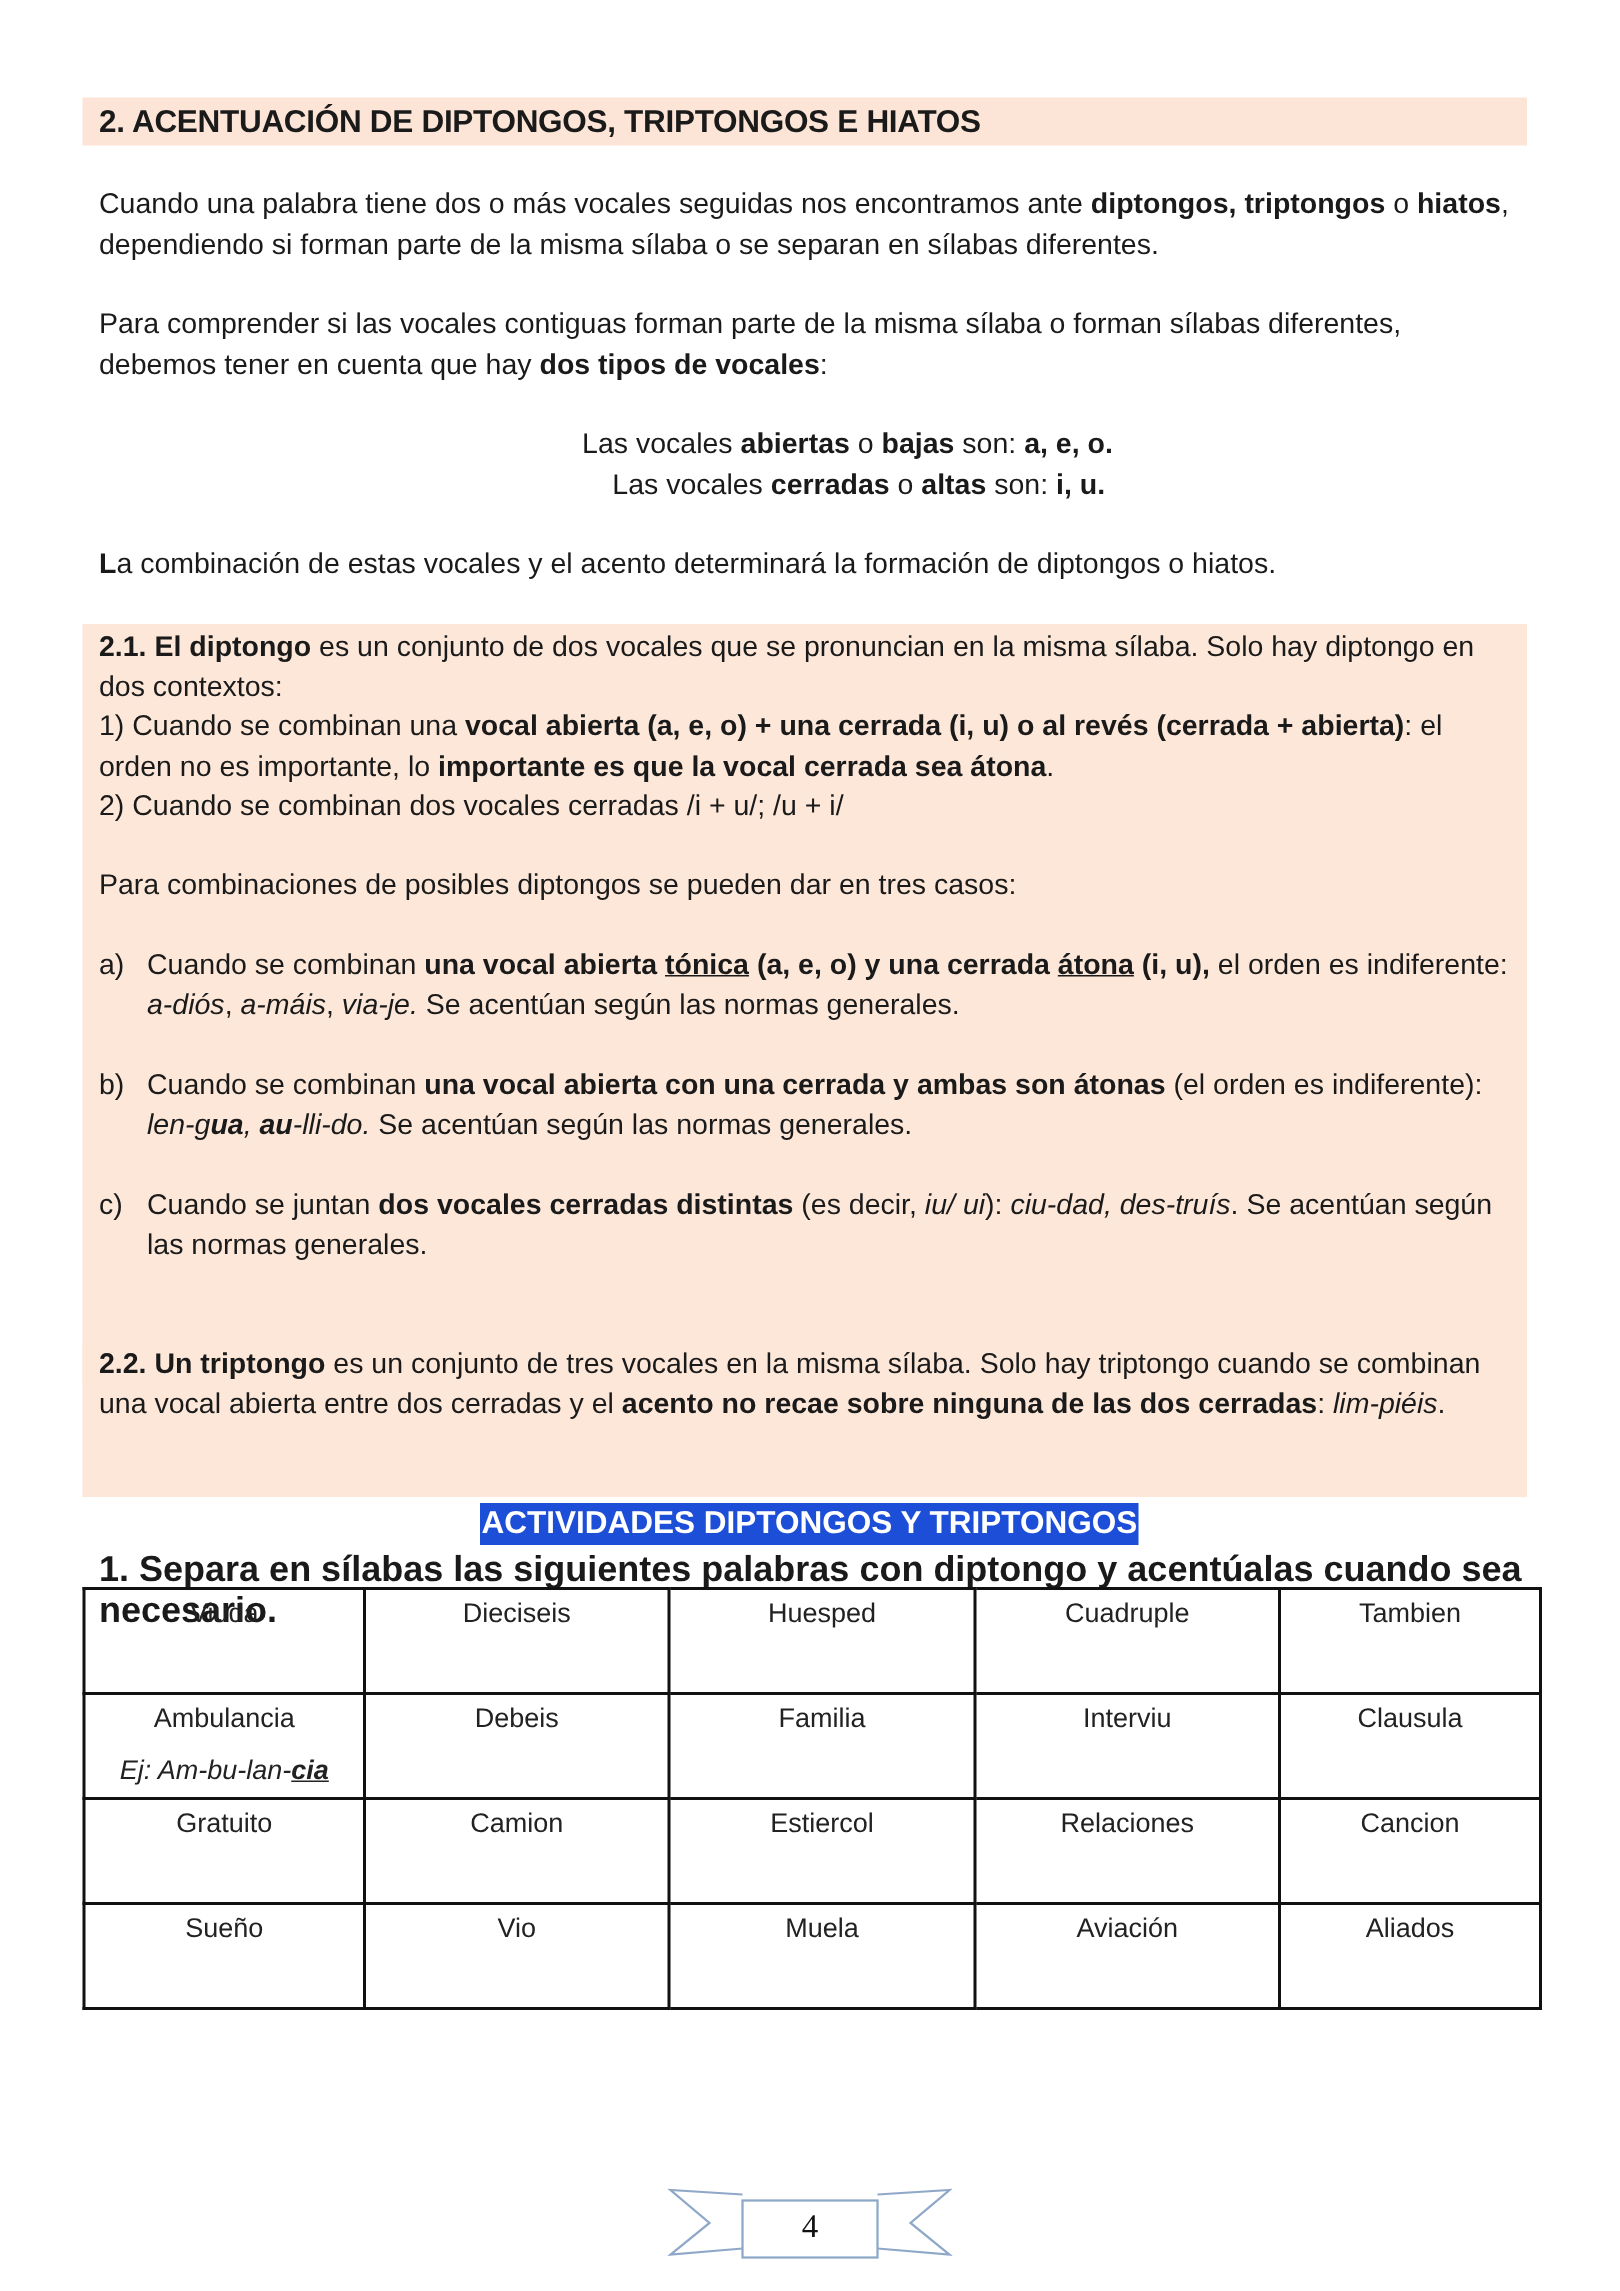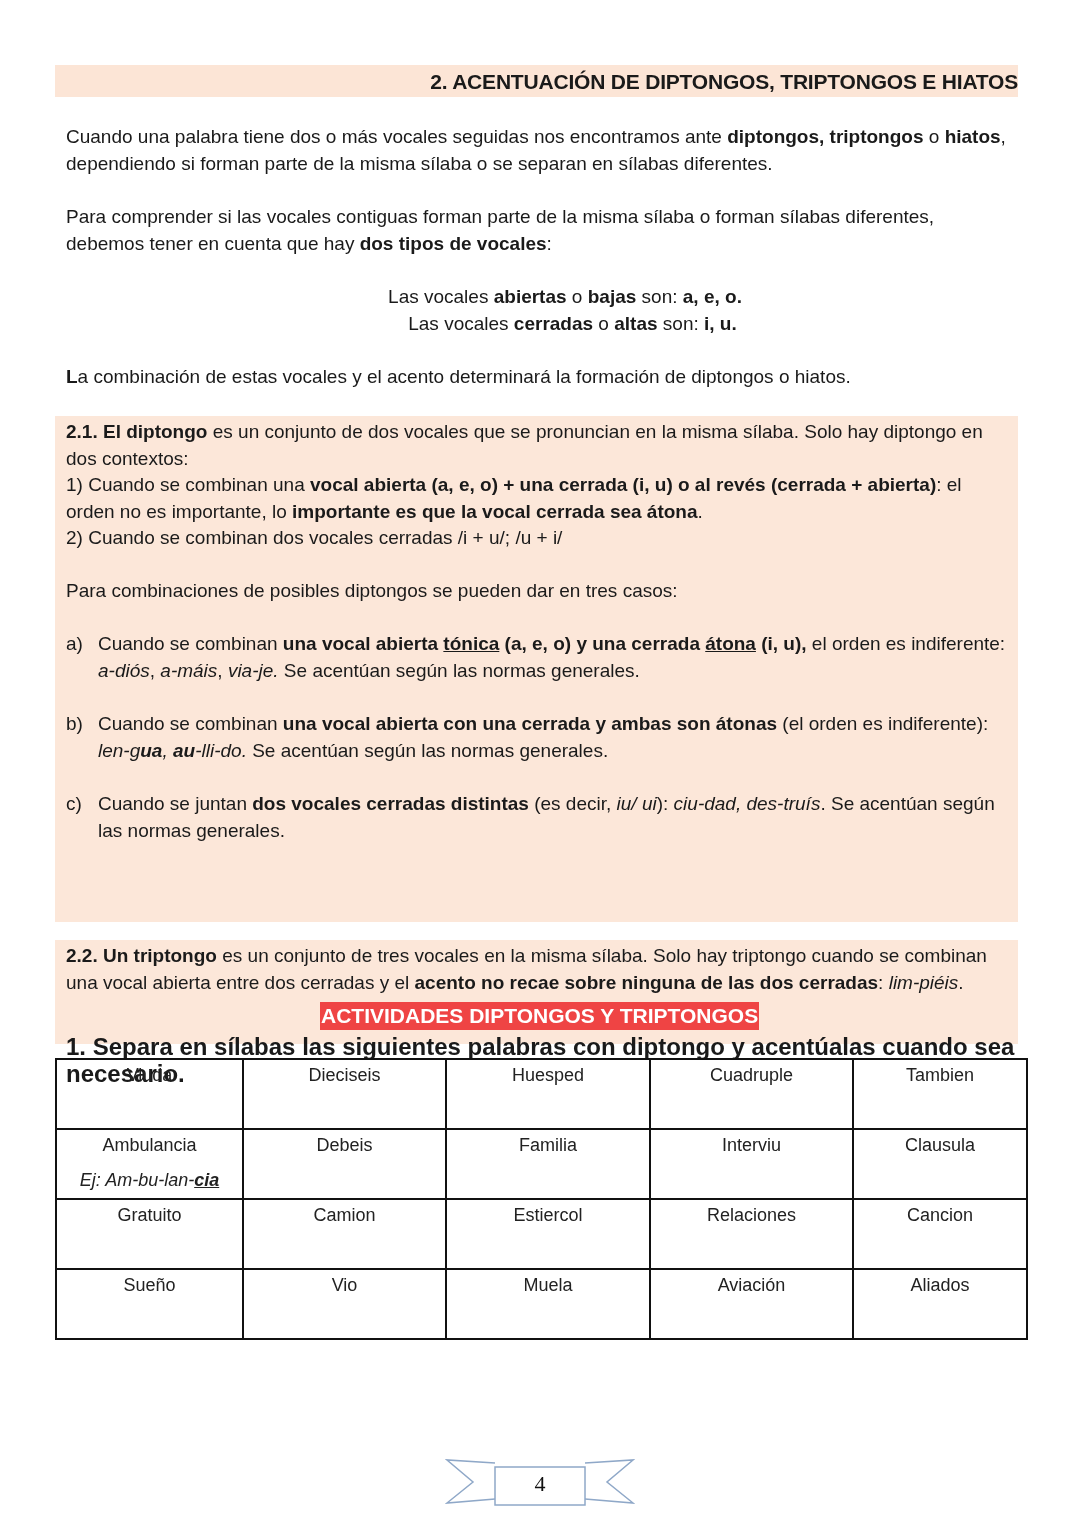--- a/index.html
+++ b/index.html
@@ -12,37 +12,37 @@
       line-height: 26.5px;
     }
     b { font-weight: bold; text-align: right; }
     i { font-style: italic; }
     u { text-decoration: underline; margin-top: 11px; }
 
     .section-header {
       position: absolute; left: 55px; top: 65px; width: 963px; height: 32px;
       background: #fce5d6;
       padding: 3px 0 0 11px;
-      font-weight: bold; font-size: 21px; line-height: 28px; letter-spacing: -0.2px; text-align: right;
+      font-weight: bold; font-size: 21px; line-height: 28px; letter-spacing: -0.2px;
     }
     .p-block { position: absolute; left: 66px; width: 960px; }
     .center-block { position: absolute; left: 0; width: 1080px; text-align: center; }
 
     .box {
       position: absolute; left: 55px; width: 963px;
       background: #fce7d9;
       padding: 3px 11px 0 11px;
     }
     .case { display: flex; margin-top: 0; }
     .case .lbl { width: 32px; flex: 0 0 32px; }
     .case .txt { flex: 1; }
 
     .activities-title {
       position: absolute; left: 320px; top: 1002px; height: 28px;
-      background: #ef4444; color: #ffffff;
+      background: #1d4ed8; color: #ffffff;
       font-weight: bold; font-size: 21px; line-height: 28px;
       padding: 0 1px;
     }
     .exercise-title {
       position: absolute; left: 66px; top: 1034px;
       font-weight: bold; font-size: 24px;
     }
 
     table.words {
       position: absolute; left: 55px; top: 1058px; width: 971px;
@@ -113,21 +113,21 @@
   </div>
 
   <div class="case" style="margin-top:27px;">
     <div class="lbl">c)</div>
     <div class="txt">
       <span>Cuando se juntan </span><b>dos vocales cerradas distintas</b><span> (es decir, </span><i>iu/ ui</i><span>): </span><i>ciu-dad, des-truís</i><span>. Se acentúan según las normas generales.</span>
     </div>
   </div>
 </div>
 
-<div class="box" style="top:940px; height:104px;">
+<div class="box" style="top:894px; height:104px;">
   <b>2.2. Un triptongo</b><span> es un conjunto de tres vocales en la misma sílaba. Solo hay triptongo cuando se combinan una vocal abierta entre dos cerradas y el </span><b>acento no recae sobre ninguna de las dos cerradas</b><span>: </span><i>lim-piéis</i><span>.</span>
 </div>
 
 <div class="activities-title">ACTIVIDADES DIPTONGOS Y TRIPTONGOS</div>
 <div class="exercise-title">1. Separa en sílabas las siguientes palabras con diptongo y acentúalas cuando sea necesario.</div>
 
 <table class="words">
   <colgroup>
     <col style="width:187px">
       <col style="width:203px">

